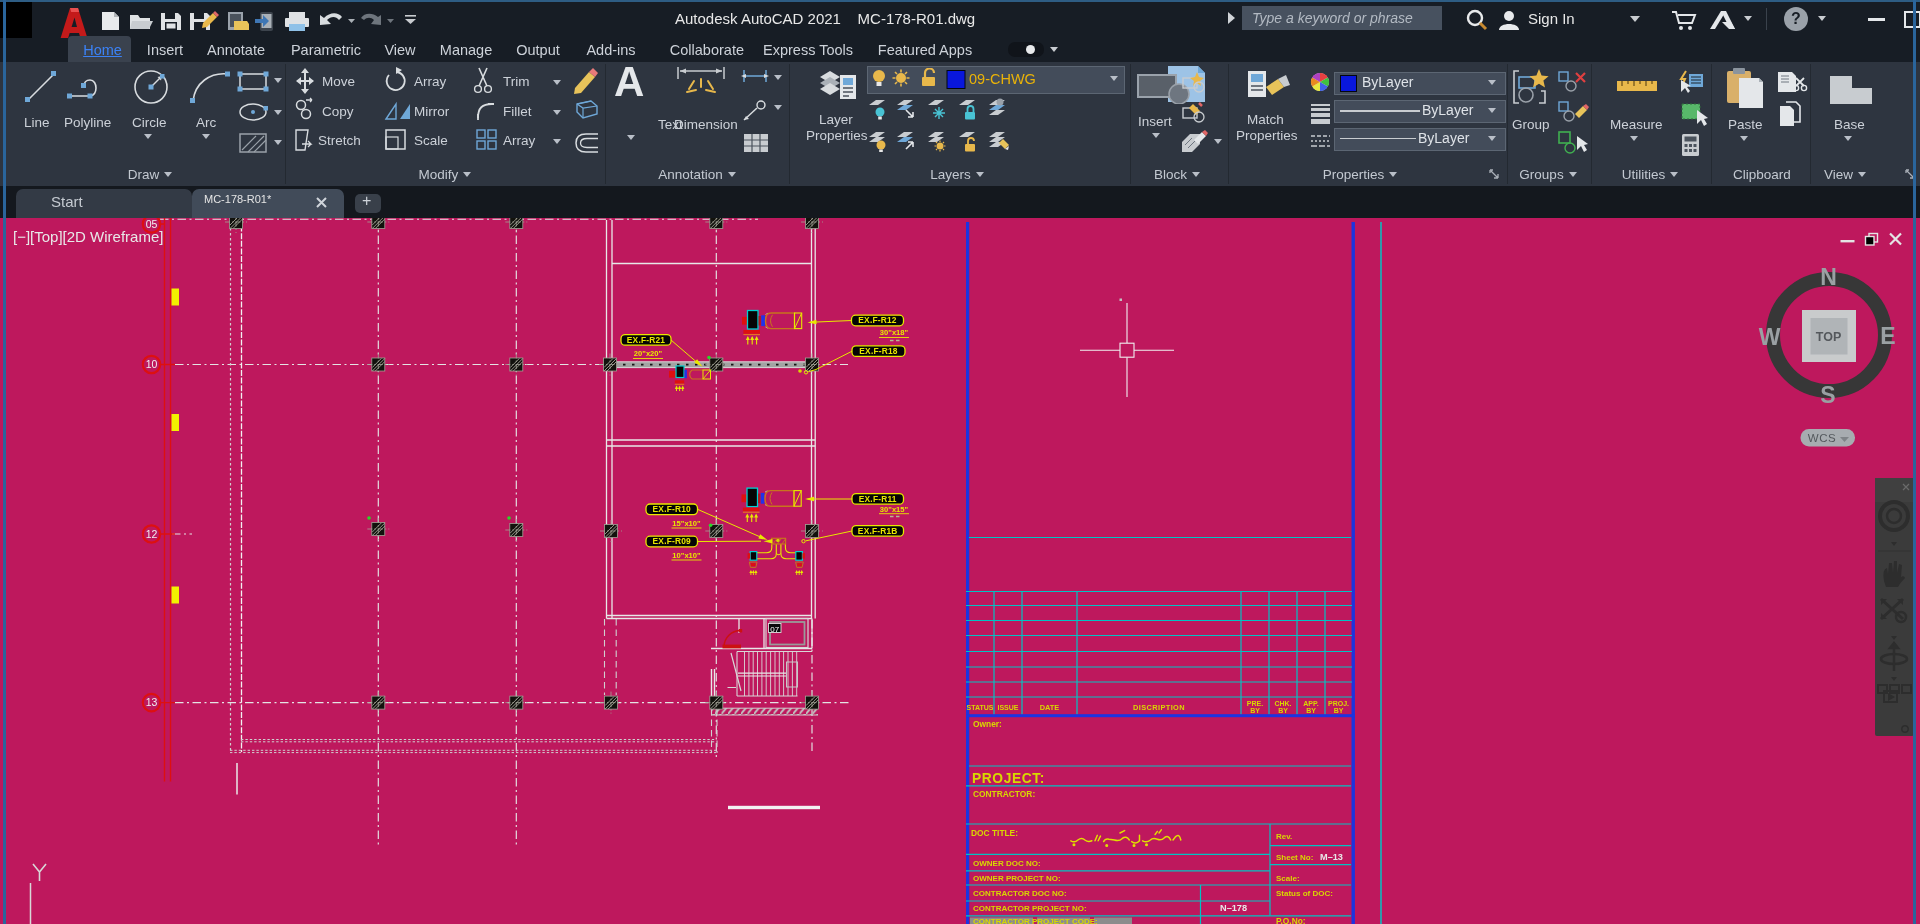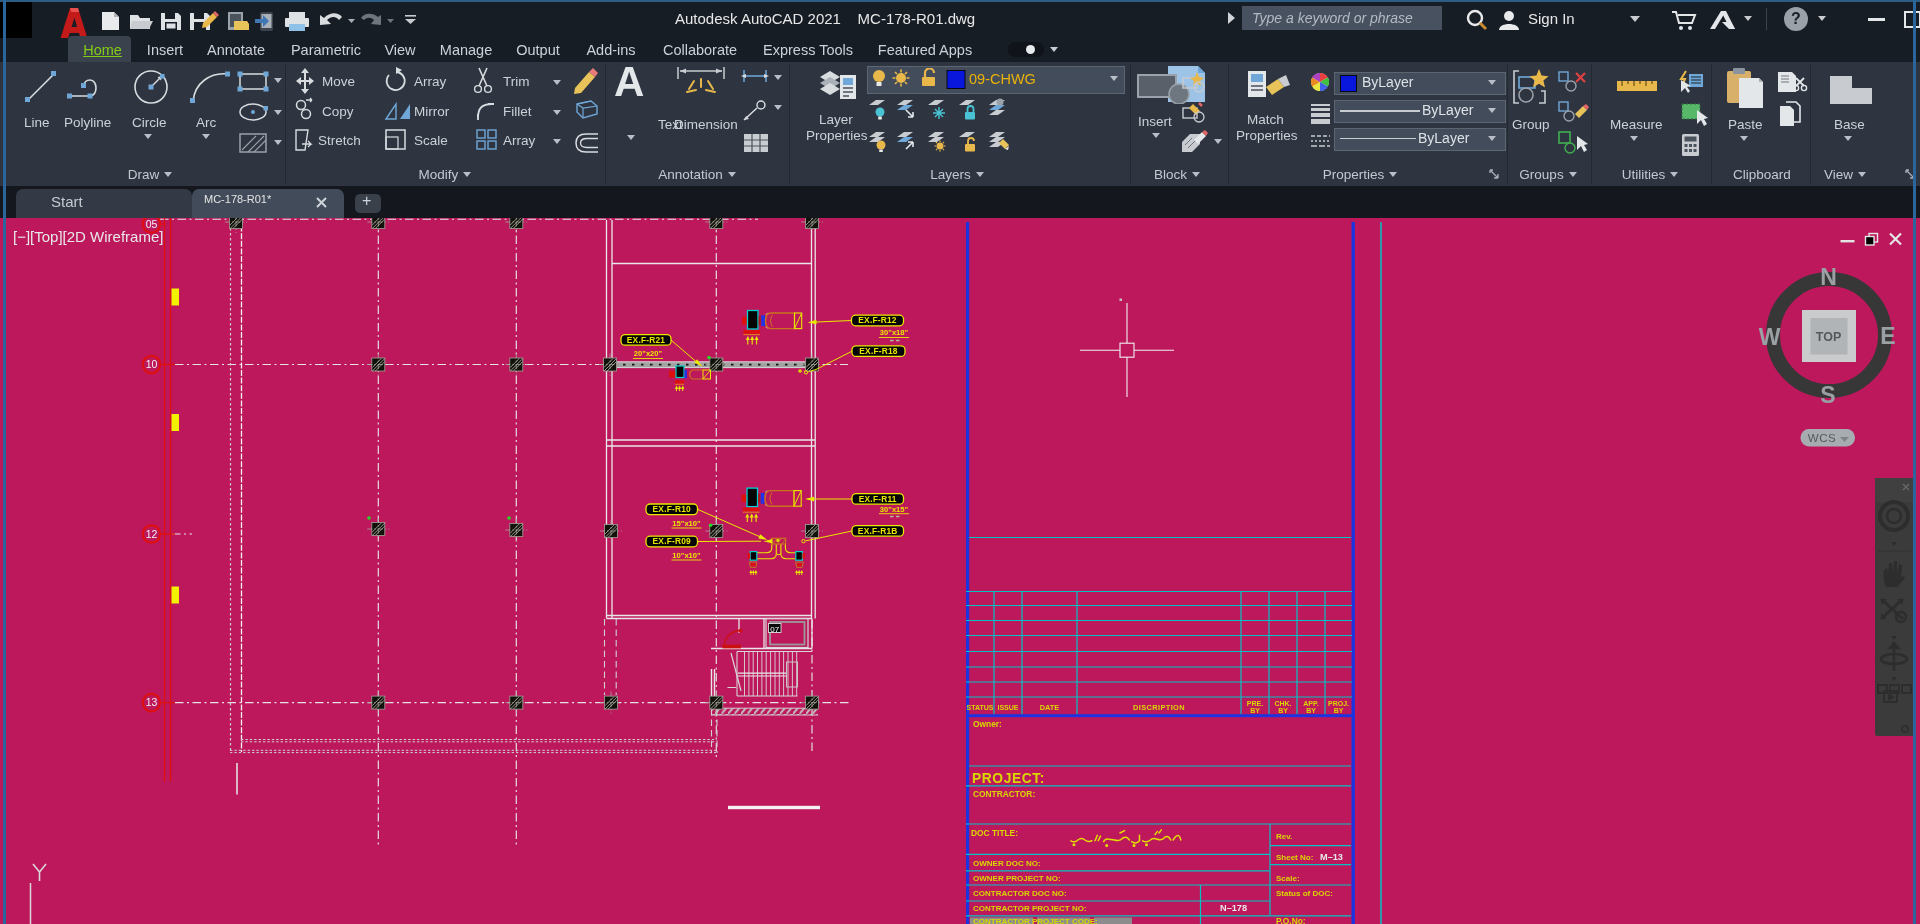--- a/index.html
+++ b/index.html
@@ -98,29 +98,29 @@
     <div class="abs" style="left:1752px;top:7px;width:24px;height:24px;border-radius:12px;background:#9aa1a9;color:#171d25;font-weight:bold;font-size:16px;text-align:center;line-height:24px;">?</div>
     <div class="abs" style="left:1786px;top:16px;width:0;height:0;border-left:4px solid transparent;border-right:4px solid transparent;border-top:5px solid #c8ccd0;"></div>
     <div class="abs" style="left:1836px;top:18px;width:17px;height:2.5px;background:#e4e7ea;"></div>
     <div class="abs" style="left:1872px;top:11px;width:13px;height:13px;border:2px solid #e4e7ea;"></div>
     <svg class="abs" style="left:1895px;top:10px" width="17" height="17" viewBox="0 0 17 17">
         <path d="M2 2 L15 15 M15 2 L2 15" stroke="#e4e7ea" stroke-width="2.6"></path>
       </svg>
   </div>
   <div id="menurow">
     <div class="abs" style="left:68px;top:-2px;width:63px;height:26px;background:#3a424e;border-radius:4px 4px 0 0;"></div>
-    <div class="mtab" style="left:68px;width:69px;color:#84cc16;text-decoration:underline;">Home</div>
+    <div class="mtab" style="left:68px;width:69px;color:#3b82f6;text-decoration:underline;">Home</div>
     <div class="mtab" style="left:140px;width:50px;">Insert</div>
     <div class="mtab" style="left:200px;width:72px;">Annotate</div>
     <div class="mtab" style="left:284px;width:84px;">Parametric</div>
     <div class="mtab" style="left:378px;width:44px;">View</div>
     <div class="mtab" style="left:434px;width:64px;">Manage</div>
     <div class="mtab" style="left:510px;width:56px;">Output</div>
     <div class="mtab" style="left:580px;width:62px;">Add-ins</div>
-    <div class="mtab" style="left:656px;width:88px;">Collaborate</div>
+    <div class="mtab" style="left:656px;width:88px;text-align:right;">Collaborate</div>
     <div class="mtab" style="left:756px;width:104px;">Express Tools</div>
     <div class="mtab" style="left:870px;width:110px;">Featured Apps</div>
     <div class="abs" style="left:1008px;top:4px;width:36px;height:15px;background:#10141a;border-radius:7px;"></div>
     <div class="abs" style="left:1026px;top:7px;width:9px;height:9px;border-radius:5px;background:#e8eaec;"></div>
     <div class="abs" style="left:1050px;top:9px;width:0;height:0;border-left:4px solid transparent;border-right:4px solid transparent;border-top:5px solid #c8ccd0;"></div>
   </div>
   <div id="ribbon">
     <div class="panel-sep" style="left:285px"></div>
     <div class="panel-sep" style="left:605px"></div>
     <div class="panel-sep" style="left:789px"></div>

